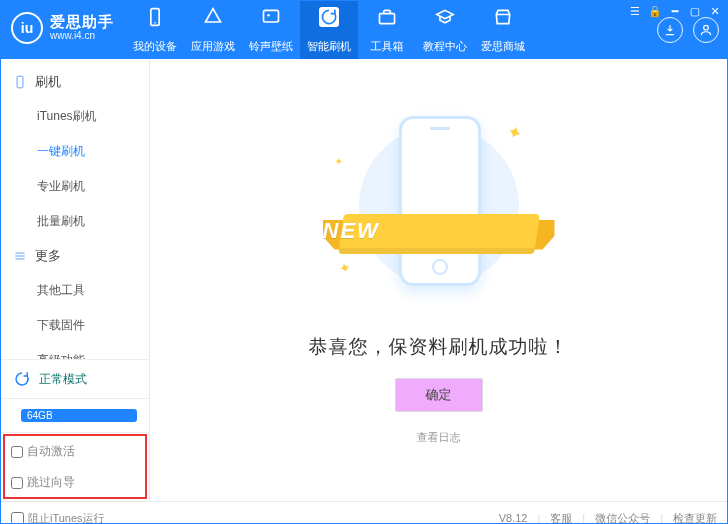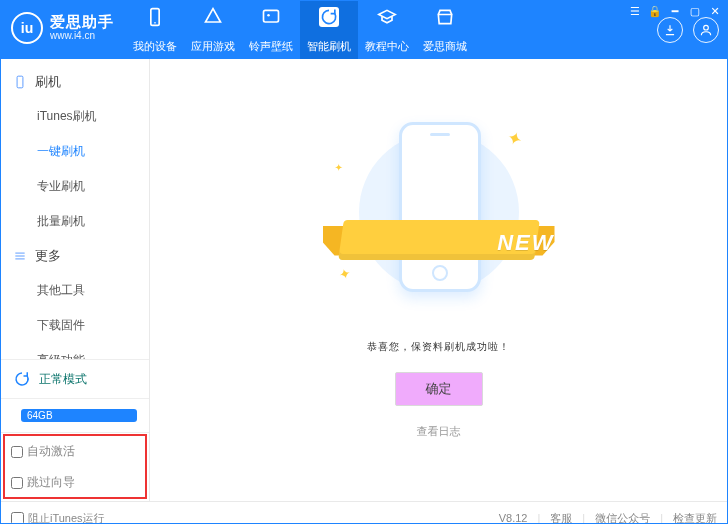--- a/index.html
+++ b/index.html
@@ -52,27 +52,27 @@
   .illus { width: 220px; height: 200px; position: relative; }
   .illus .circle { position: absolute; top: 10px; left: 30px; width: 160px; height: 160px; background: #eaf4ff; border-radius: 50%; }
   .illus .phone { position: absolute; top: 0; left: 70px; width: 82px; height: 170px; background: #fff; border: 3px solid #cfe6ff; border-radius: 14px; box-shadow: 0 6px 14px rgba(30,132,255,.15); }
   .illus .phone::before { content:""; position:absolute; top:8px; left:50%; transform:translateX(-50%); width:20px; height:3px; background:#cfe6ff; border-radius:3px; }
   .illus .phone::after { content:""; position:absolute; bottom:8px; left:50%; transform:translateX(-50%); width:12px; height:12px; border:2px solid #cfe6ff; border-radius:50%; }
   .illus .ribbon { position: absolute; top: 88px; left: -6px; width: 232px; height: 54px; }
   .illus .ribbon .band { position:absolute; top:10px; left:18px; right:18px; height:40px; background:#ffcf3e; transform: skewX(-8deg); border-radius:4px; box-shadow: inset 0 -6px 0 rgba(0,0,0,.06); }
   .illus .ribbon .tail-l, .illus .ribbon .tail-r { position:absolute; top:16px; width:30px; height:30px; background:#f5b623; }
   .illus .ribbon .tail-l { left:0; clip-path: polygon(0 0,100% 0,100% 100%,40% 100%,0 55%); }
   .illus .ribbon .tail-r { right:0; clip-path: polygon(0 0,100% 0,100% 55%,60% 100%,0 100%); }
-  .illus .ribbon .txt { position:absolute; top:20px; left:0; right:0; text-align:right; font-weight:900; font-size:22px; color:#fff; letter-spacing:2px; font-style: italic; text-shadow: 0 1px 0 rgba(0,0,0,.12); }
+  .illus .ribbon .txt { position:absolute; top:14px; left:0; right:0; text-align:left; font-weight:900; font-size:22px; color:#fff; letter-spacing:2px; font-style: italic; text-shadow: 0 1px 0 rgba(0,0,0,.12); }
   .illus .spark { position:absolute; color:#ffcf3e; }
   .illus .s1 { top:6px; right:26px; font-size:18px; transform: rotate(20deg); }
   .illus .s2 { bottom:40px; left:10px; font-size:14px; transform: rotate(-15deg); }
   .illus .s3 { top:40px; left:6px; font-size:10px; }
 
-  .msg { font-size: 10px; color: #333; letter-spacing: 1px; }
+  .msg { font-size: 19px; color: #333; letter-spacing: 1px; }
   .ok-btn { border: 1px solid #d9d9d9; background: #f0abfc; padding: 7px 30px; font-size: 13px; color: #444; cursor: pointer; border-radius: 2px; }
   .log-link { font-size: 11px; color: #999; cursor: pointer; }
 
   
   .footer { height: 22px; border-top: 1px solid #e9e9e9; display: flex; align-items: center; font-size: 11px; color: #888; padding: 16px 10px; }
   .footer label { display: flex; align-items: center; gap: 4px; cursor: pointer; }
   .footer .sep { margin: 0 10px; color: #ddd; }
   .footer .spacer { flex: 1; }
 </style>
 </head>
@@ -123,20 +123,29 @@
       <span>铃声壁纸</span>
     </div>
     <div class="nav-item active">
       <span class="nav-icon-box" style="background:#fff;border-radius:3px;">
         <svg viewBox="0 0 24 24">
             <path d="M12 4a8 8 0 1 0 7 4" fill="none" stroke="#1e84ff" stroke-width="2"></path>
             <path d="M19 3v5h-5" fill="none" stroke="#1e84ff" stroke-width="2"></path>
           </svg>
       </span>
       <span>智能刷机</span>
+    </div>
+    <div class="nav-item">
+      <span class="nav-icon-box">
+        <svg viewBox="0 0 24 24">
+            <rect x="3" y="8" width="18" height="12" rx="1" fill="none" stroke="#fff" stroke-width="2"></rect>
+            <path d="M8 8V6a2 2 0 0 1 2-2h4a2 2 0 0 1 2 2v2" fill="none" stroke="#fff" stroke-width="2"></path>
+          </svg>
+      </span>
+      <span>工具箱</span>
     </div>
     <div class="nav-item">
       <span class="nav-icon-box">
         <svg viewBox="0 0 24 24">
             <path d="M2 9l10-5 10 5-10 5z" fill="none" stroke="#fff" stroke-width="2"></path>
             <path d="M6 11v5l6 3 6-3v-5" fill="none" stroke="#fff" stroke-width="2"></path>
           </svg>
       </span>
       <span>教程中心</span>
     </div>

